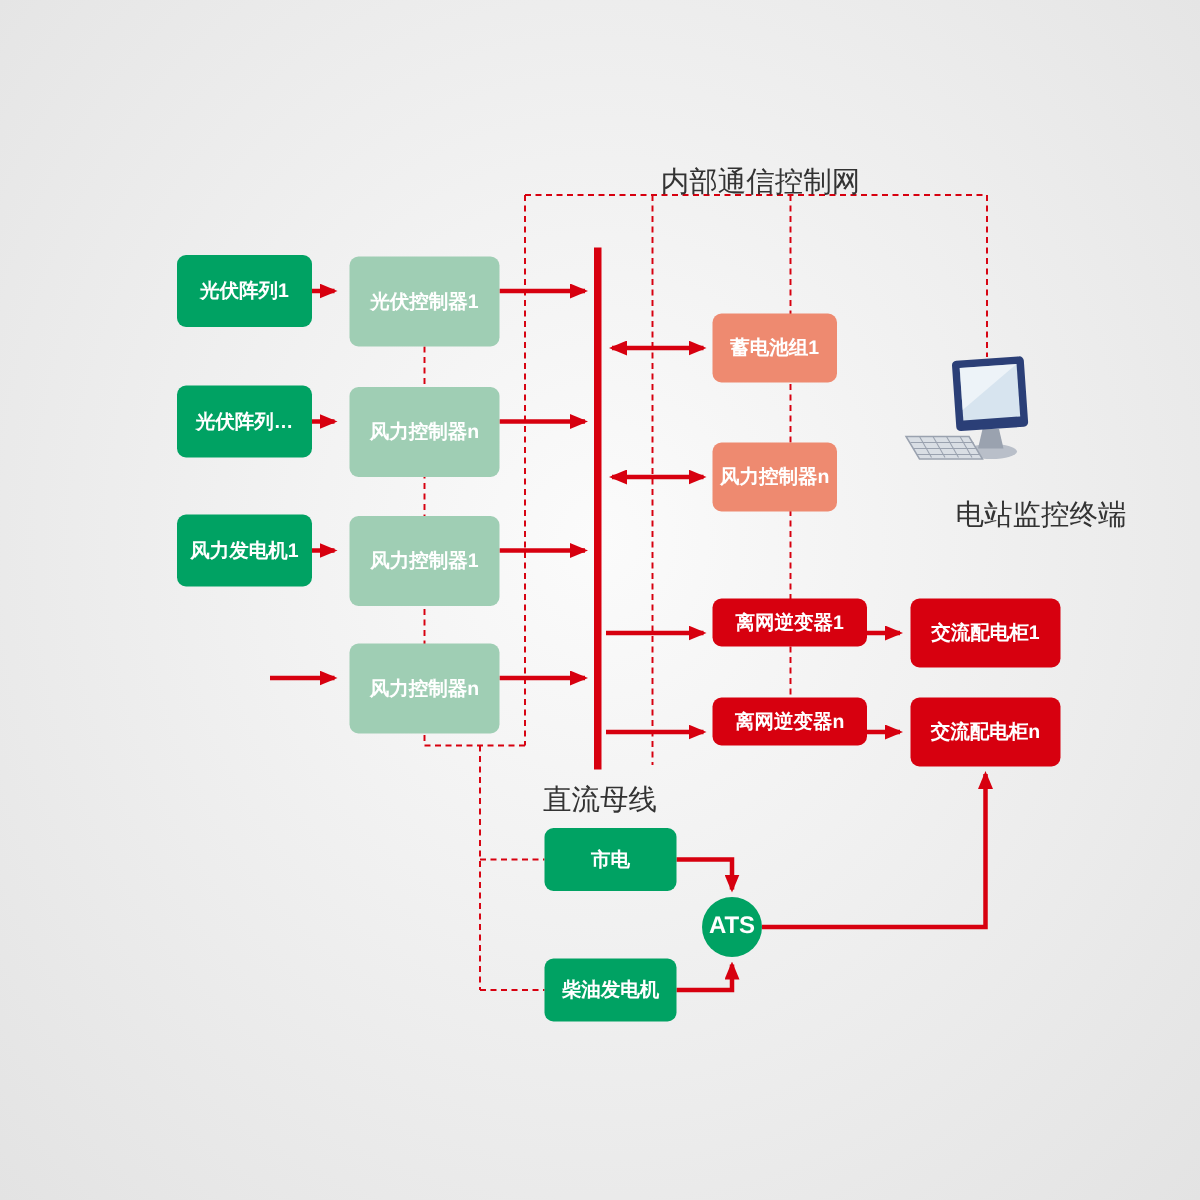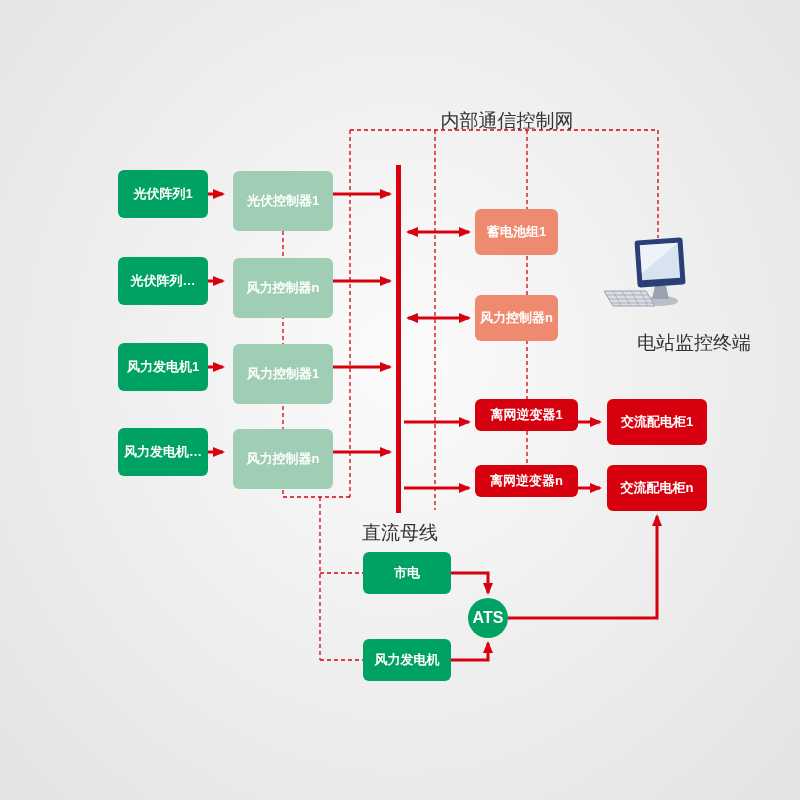--- a/index.html
+++ b/index.html
@@ -101,38 +101,37 @@
         <path d="M622 291 L630 305"></path>
         <path d="M631 291 L639 305"></path>
         <path d="M640 291 L648 305"></path>
       </g>
     </g>
   </svg>
 
   <div class="box src" style="left:90px;top:170px">光伏阵列1</div>
   <div class="box src" style="left:90px;top:257px">光伏阵列…</div>
   <div class="box src" style="left:90px;top:343px">风力发电机1</div>
-  <div class="box src" style="left:90px;top:428px">风力发电机…</div>
 
   <div class="box ctrl" style="left:233px;top:171px">光伏控制器1</div>
   <div class="box ctrl" style="left:233px;top:258px">风力控制器n</div>
   <div class="box ctrl" style="left:233px;top:344px">风力控制器1</div>
   <div class="box ctrl" style="left:233px;top:429px">风力控制器n</div>
 
   <div class="box bat" style="left:475px;top:209px">蓄电池组1</div>
   <div class="box bat" style="left:475px;top:295px">风力控制器n</div>
 
   <div class="box inv devred" style="left:475px;top:399px">离网逆变器1</div>
   <div class="box inv devred" style="left:475px;top:465px">离网逆变器n</div>
 
   <div class="box cab devred" style="left:607px;top:399px">交流配电柜1</div>
   <div class="box cab devred" style="left:607px;top:465px">交流配电柜n</div>
 
   <div class="box small" style="left:363px;top:552px">市电</div>
-  <div class="box small" style="left:363px;top:639px">风力发电机</div>
+  <div class="box small" style="left:363px;top:639px">柴油发电机</div>
 
   <div class="ats">ATS</div>
 
   <div class="lbl lbl-net">内部通信控制网</div>
   <div class="lbl lbl-bus">直流母线</div>
   <div class="lbl lbl-mon">电站监控终端</div>
 
 </div>
 
 </body></html>

